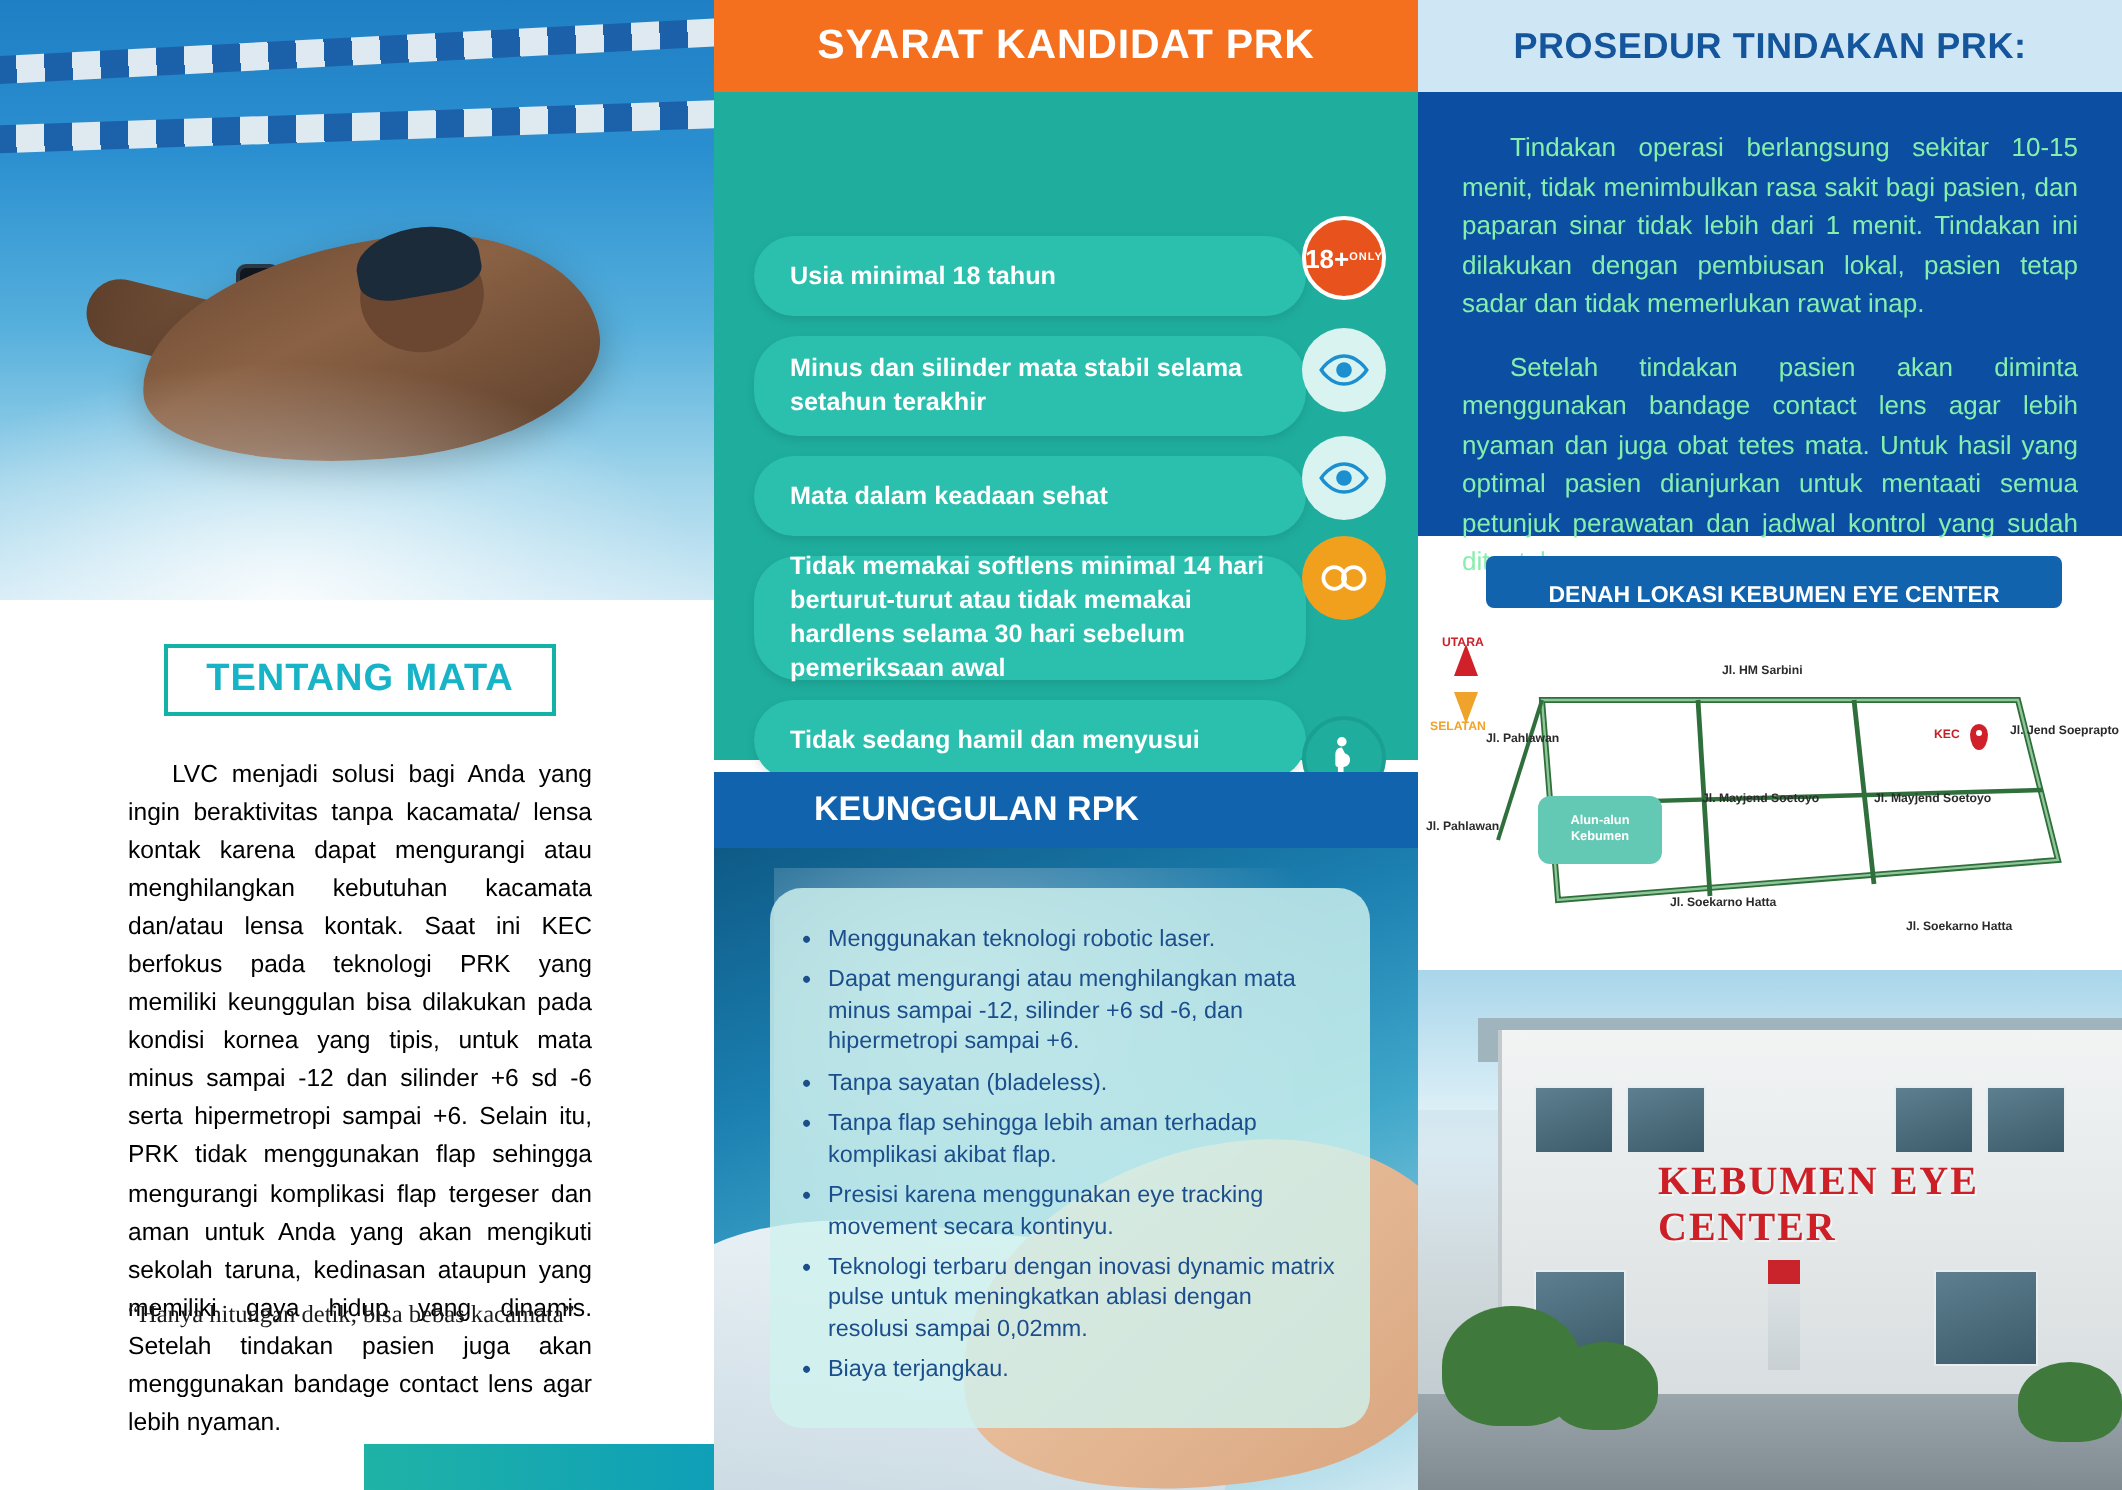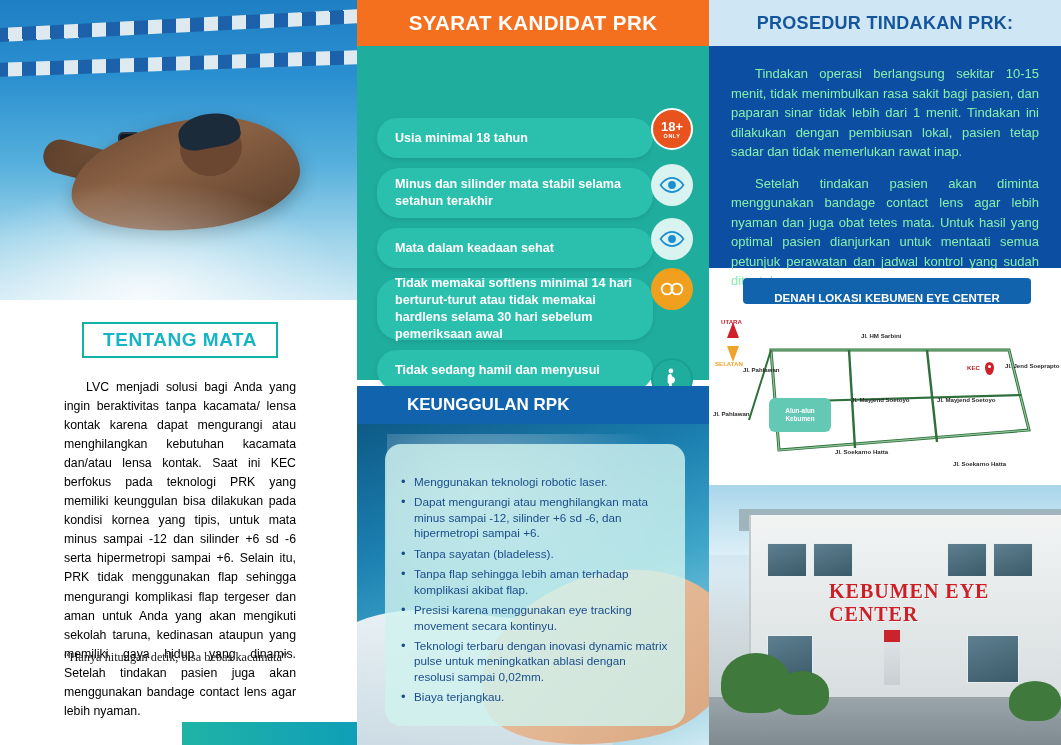--- a/index.html
+++ b/index.html
@@ -112,21 +112,21 @@
   .req-1 { top: 72px; height: 40px; }
   .req-2 { top: 122px; height: 50px; }
   .req-3 { top: 182px; height: 40px; }
   .req-4 { top: 232px; height: 62px; }
   .req-5 { top: 304px; height: 40px; }
 
   .badge {
     position: absolute; right: 16px; width: 42px; height: 42px; border-radius: 50%;
     display: flex; align-items: center; justify-content: center;
   }
-  .badge-18 { top: 62px; background: #e8531d; border: 2px solid #ffffff; flex-direction: column; justify-content: center; }
+  .badge-18 { top: 62px; background: #e8531d; border: 2px solid #ffffff; flex-direction: row; justify-content: center; }
   .badge-18 .b1 { color: #fff; font-weight: bold; font-size: 13px; line-height: 1; }
   .badge-18 .b2 { color: #fff; font-size: 5.5px; font-weight: bold; letter-spacing: .5px; }
   .badge-eye1 { top: 118px; background: #d9f3f0; }
   .badge-eye2 { top: 172px; background: #d9f3f0; }
   .badge-lens { top: 222px; background: #f1a01e; }
   .badge-preg { top: 312px; background: #1fae9e; border: 2px solid #19a093; }
 
   .eye-svg { width: 26px; height: 26px; }
 
   .mid-keunggulan-header {
@@ -153,21 +153,21 @@
     border-radius: 40% 30% 0 0;
     transform: rotate(6deg);
   }
   .mid-photo .glare {
     position: absolute; left: 30px; top: 10px; width: 300px; height: 200px;
     background: radial-gradient(ellipse at 30% 30%, rgba(255,255,255,.45), rgba(255,255,255,0) 65%);
   }
   .adv-card {
     position: absolute; left: 28px; top: 444px; width: 300px;
     background: rgba(208,242,238,.82); border-radius: 16px;
-    padding: 30px 16px 16px 16px;
+    padding: 18px 16px 16px 16px;
   }
   .adv-card ul { list-style: none; }
   .adv-card li {
     position: relative; padding-left: 13px; margin-bottom: 5px;
     font-size: 11.7px; line-height: 1.32; color: #1b4e8c;
   }
   .adv-card li:before {
     content: "•"; position: absolute; left: 0; top: -1px; color: #1b4e8c; font-size: 13px;
   }
 

